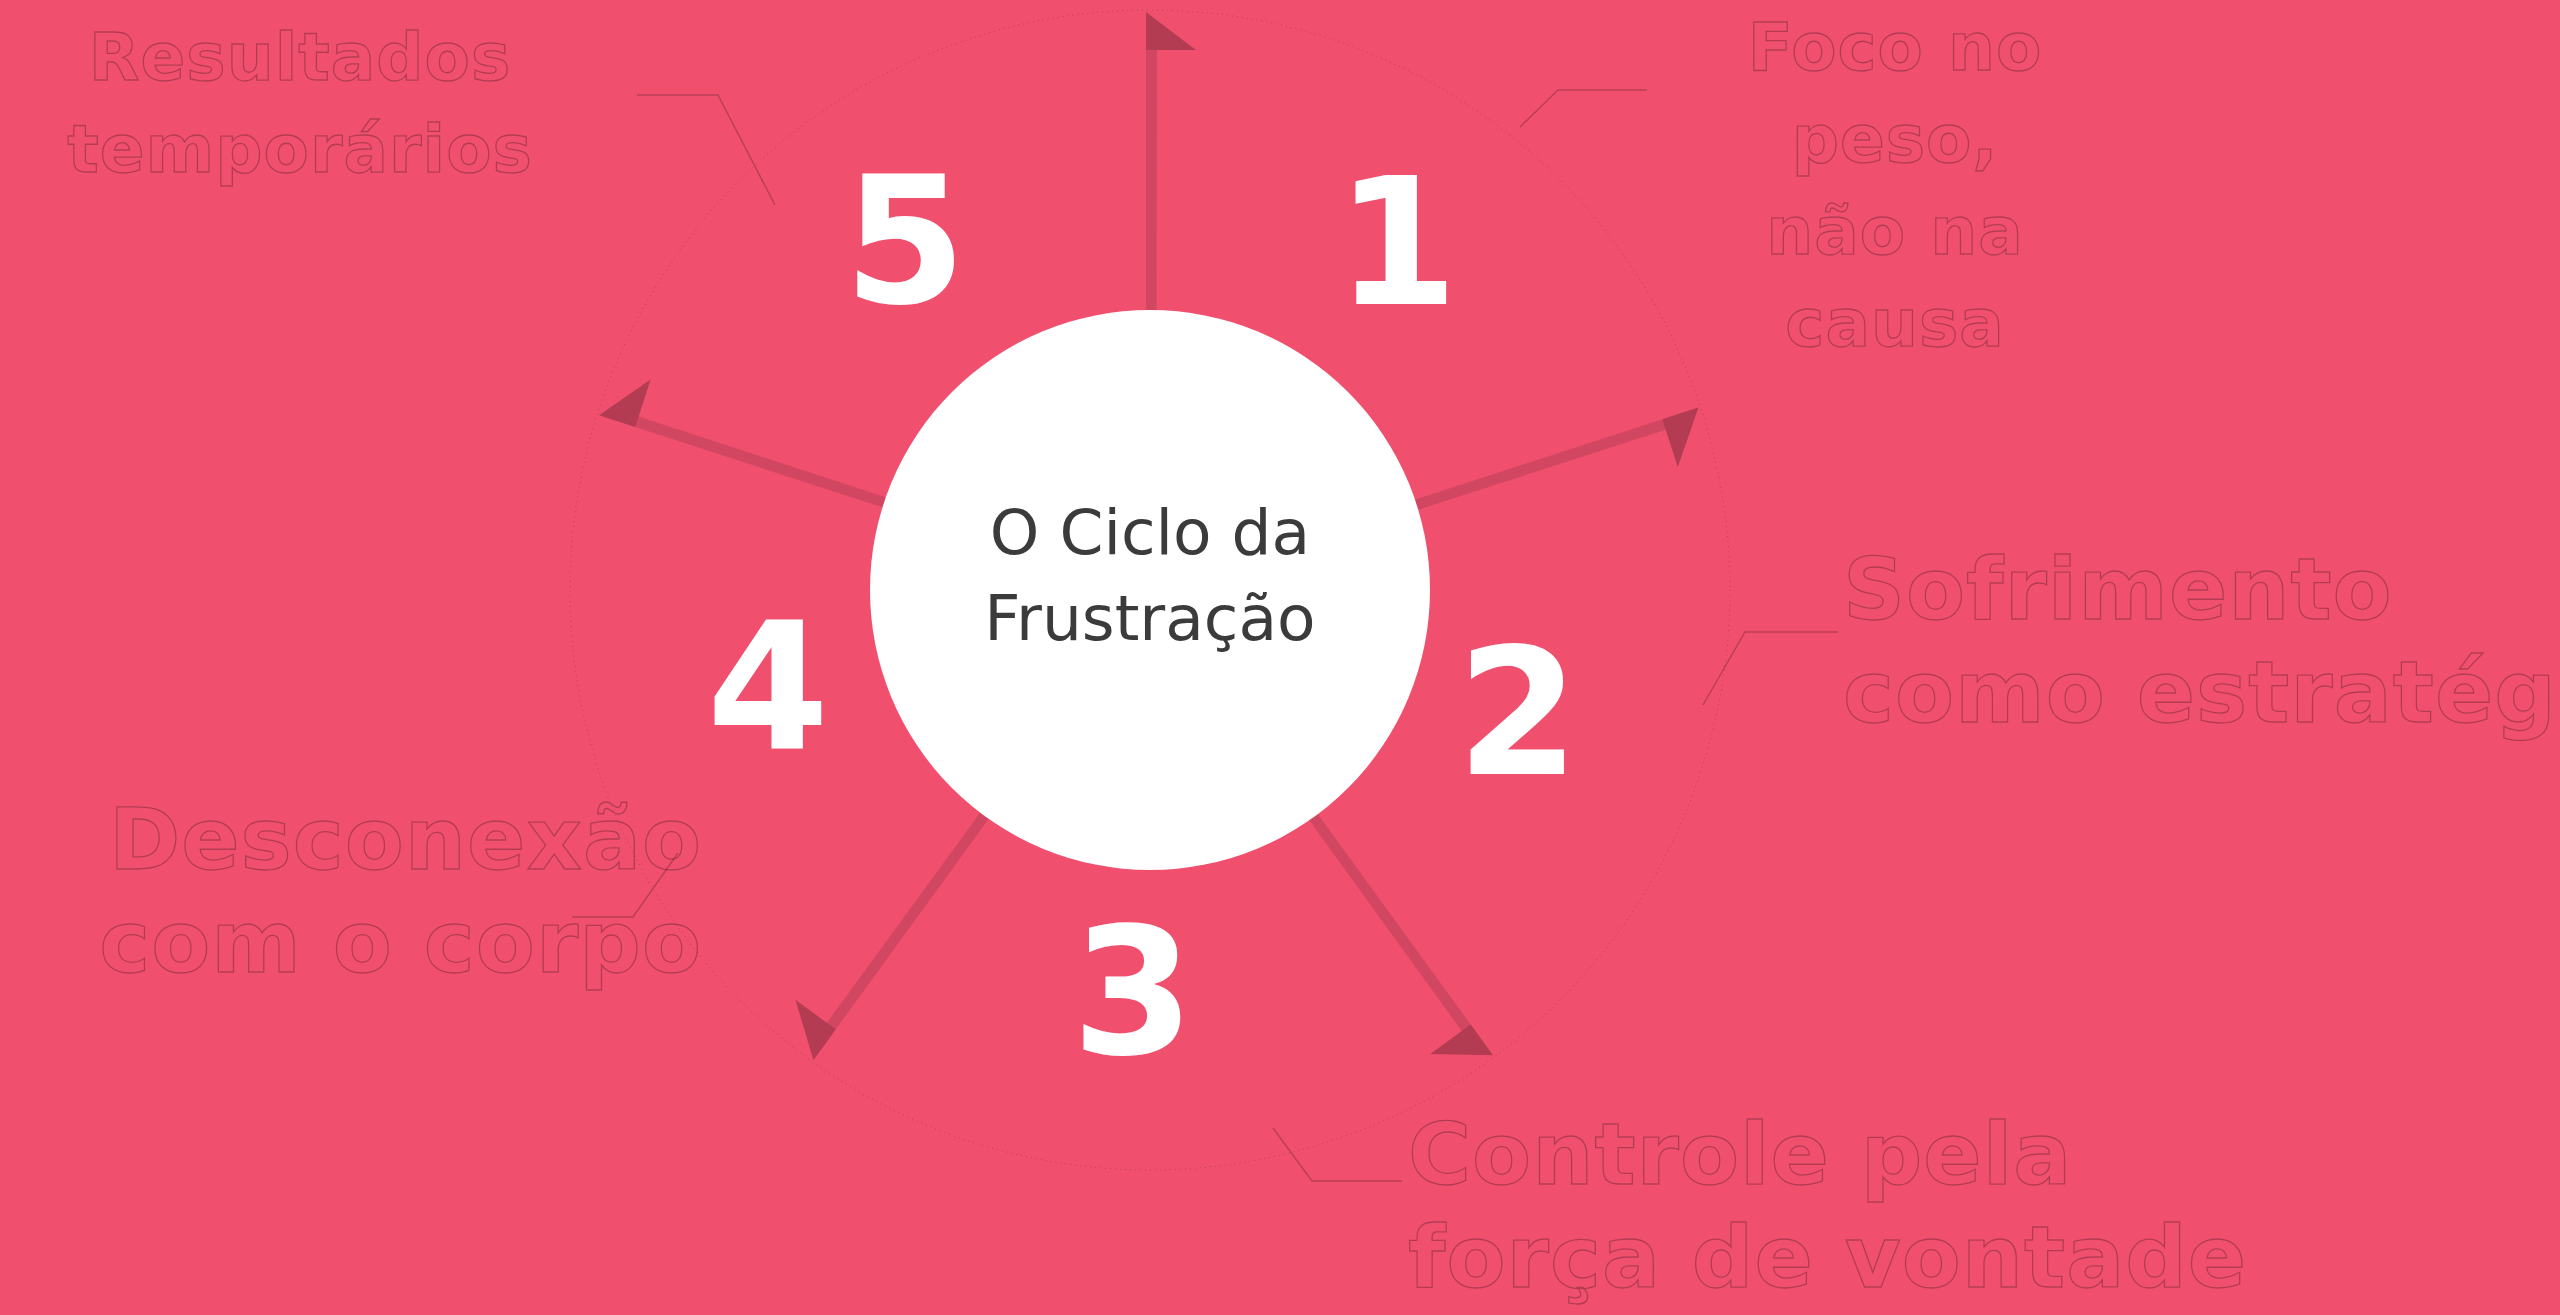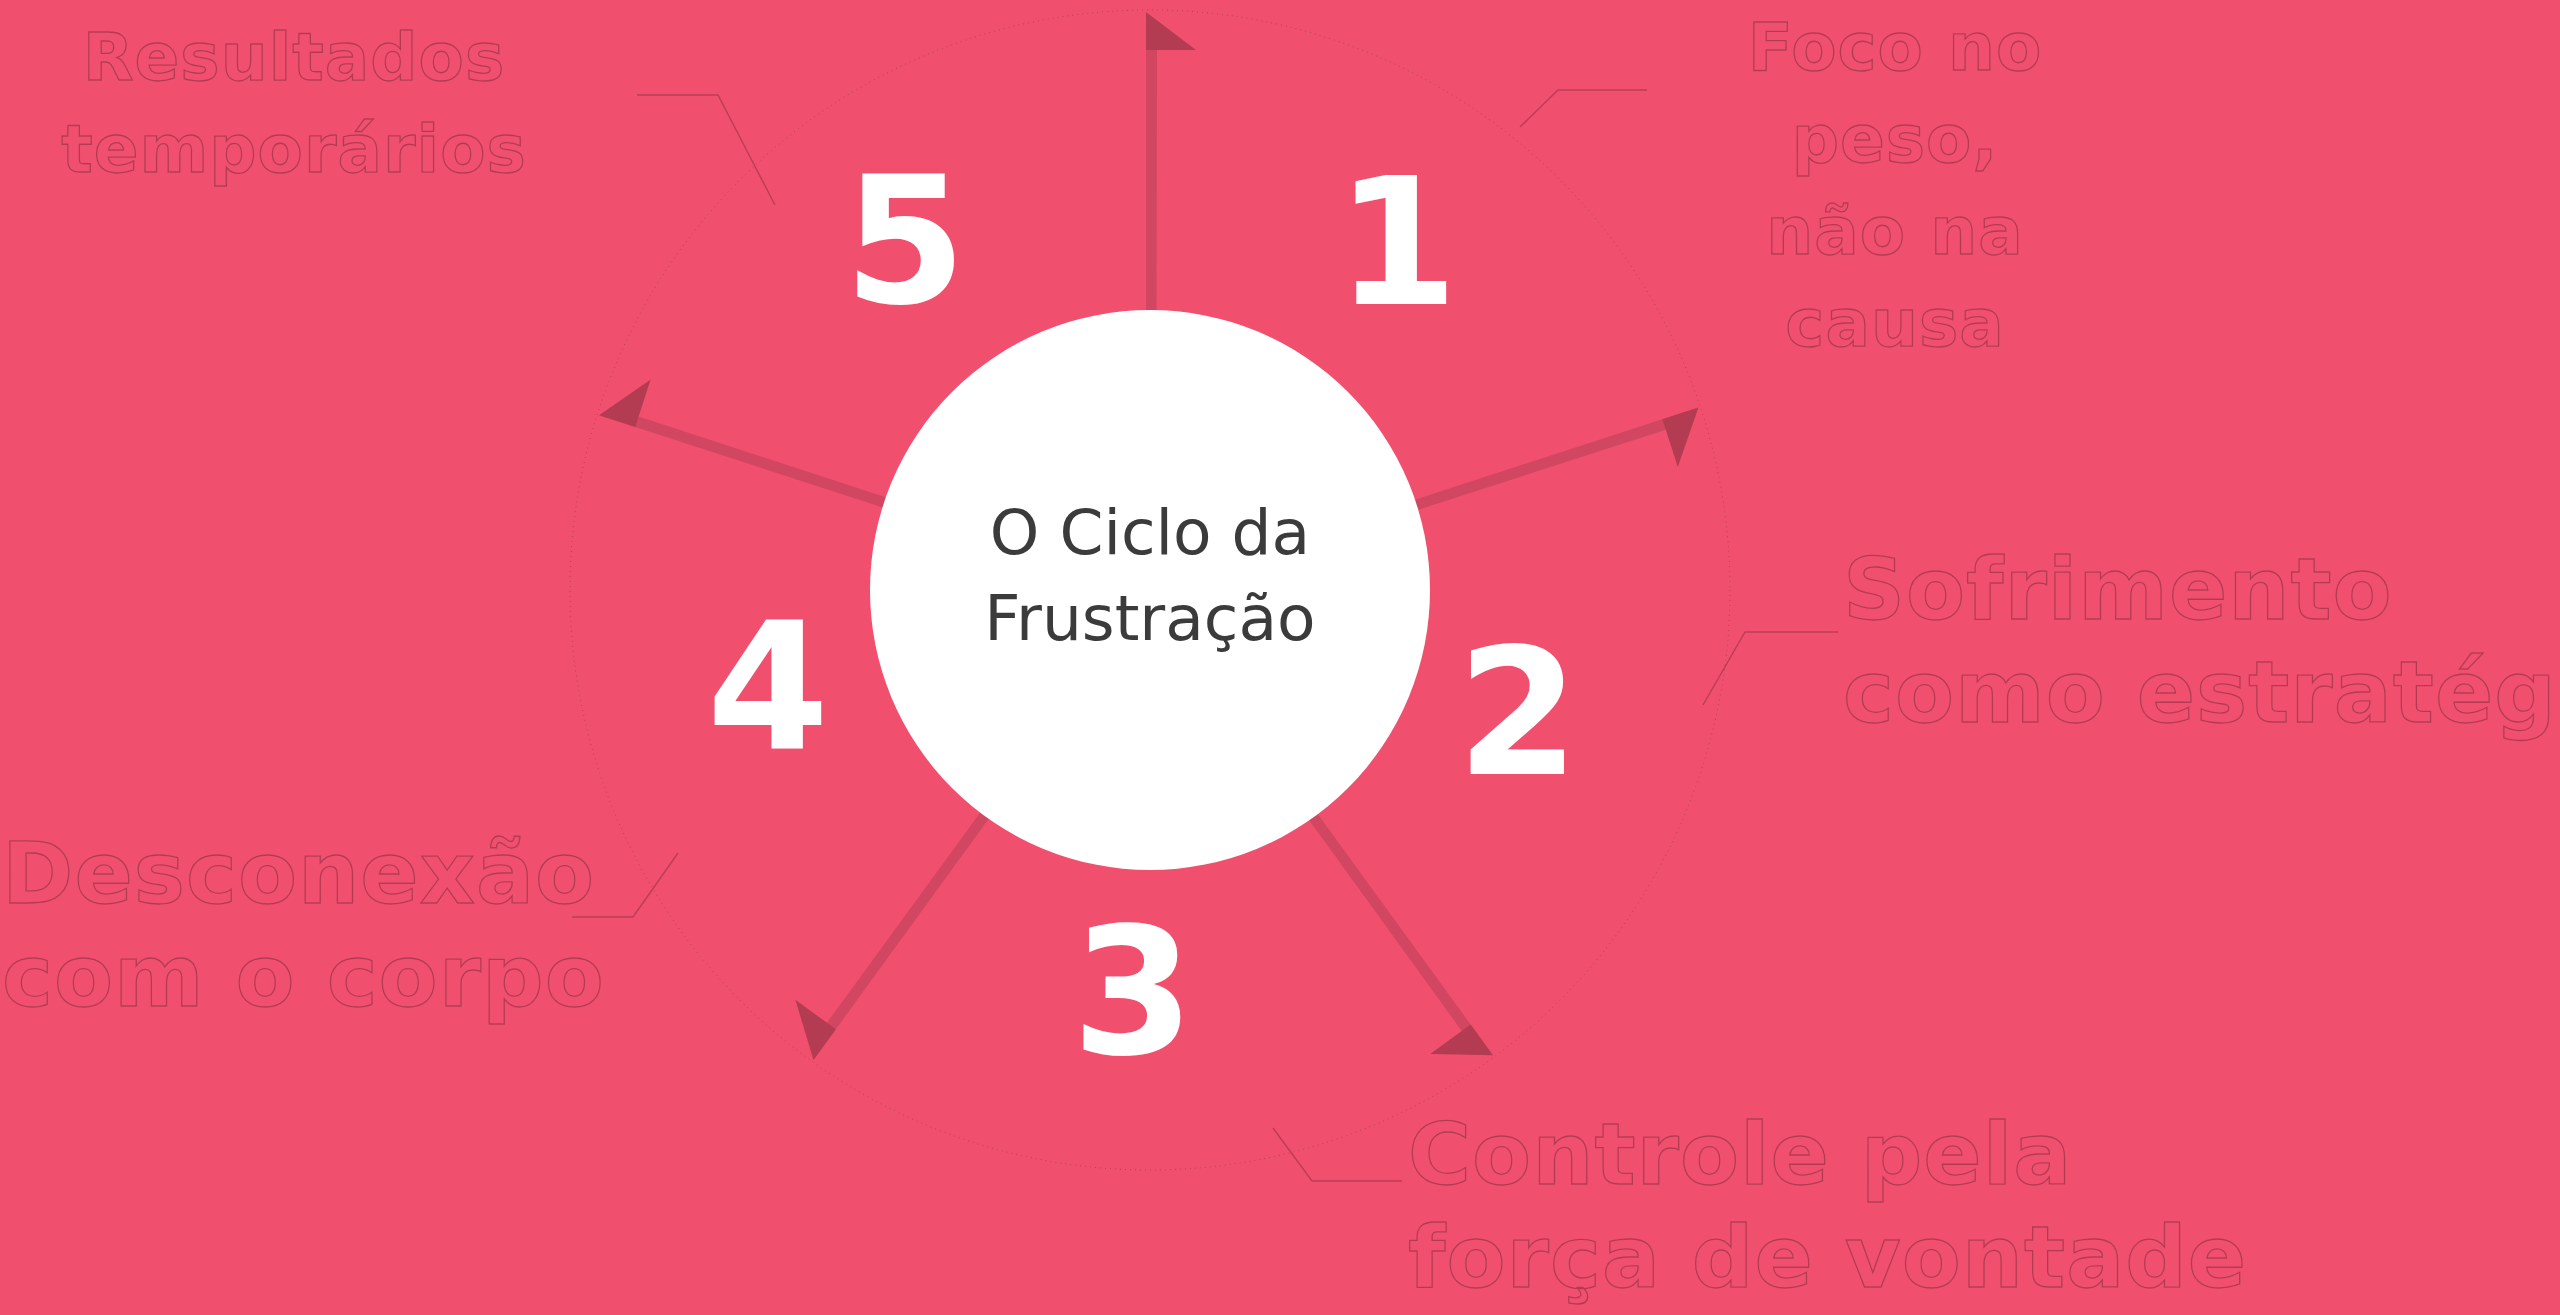--- a/index.html
+++ b/index.html
@@ -104,30 +104,30 @@
 
     <g fill="none" stroke="var(--faint-line)" stroke-width="1.5">
       <polyline points="637,95 718,95 775,205"></polyline>
       <polyline points="1520,127 1558,90 1647,90"></polyline>
       <polyline points="1703,705 1745,632 1838,632"></polyline>
       <polyline points="572,917 633,917 678,853"></polyline>
       <polyline points="1273,1128 1312,1181 1402,1181"></polyline>
     </g>
   </svg>
 
-  <div class="ghost small center-text" style="left:59px;top:12px;width:470px;">Resultados
+  <div class="ghost small center-text" style="left:65px;top:12px;width:470px;">Resultados
 temporários</div>
 
   <div class="ghost small center-text" style="left:1650px;top:2px;width:490px;">Foco no peso,
 não na causa</div>
 
   <div class="ghost big" style="left:1843px;top:538px;width:900px;">Sofrimento
 como estratégia</div>
 
-  <div class="ghost big" style="left:2px;top:822px;width:700px;">Desconexão
+  <div class="ghost big" style="left:2px;top:788px;width:700px;text-align:right;">Desconexão
 com o corpo</div>
 
   <div class="ghost big" style="left:1408px;top:1103px;width:900px;">Controle pela
 força de vontade</div>
 
   <div class="num" style="left:1397px;top:244px;">1</div>
   <div class="num" style="left:1518px;top:714px;">2</div>
   <div class="num" style="left:1133px;top:994px;">3</div>
   <div class="num" style="left:768px;top:688px;">4</div>
   <div class="num" style="left:905px;top:243px;">5</div>

